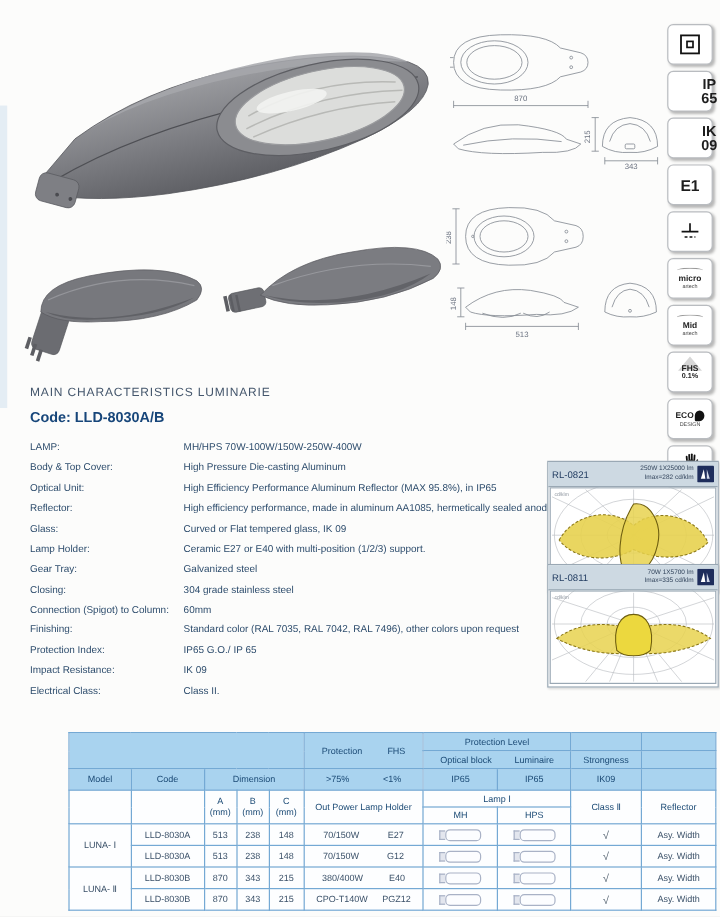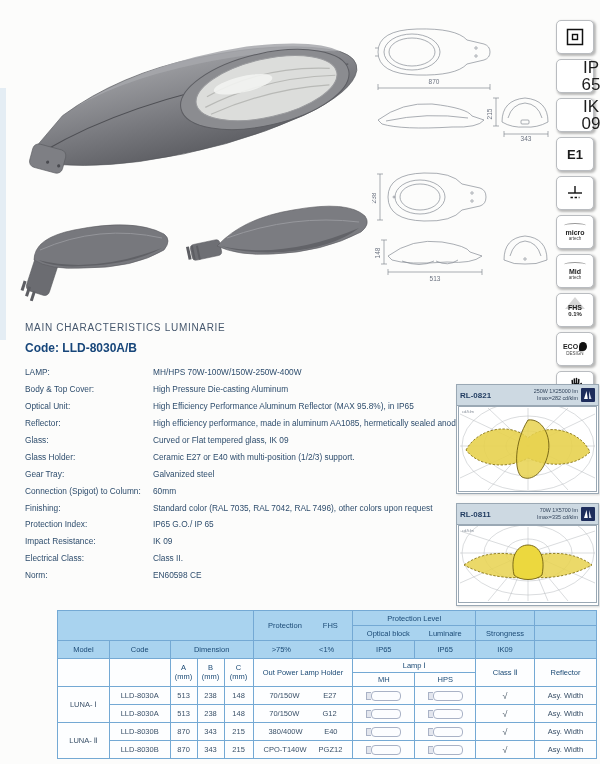--- a/index.html
+++ b/index.html
@@ -16,41 +16,41 @@
   .spec-row{display:flex;height:16.9px;align-items:center;}
   .spec-label{flex:0 0 128px;font-size:8.3px;color:#2e4d6d;}
   .spec-value{flex:1;font-size:8.3px;color:#2e4d6d;white-space:nowrap;}
 
   
   #badges{left:556px;top:20px;width:38px;}
   .badge{width:36px;height:32px;margin-bottom:5px;background:#fff;border:1px solid #b9bcc0;
          border-radius:5px;box-shadow:1.5px 1.5px 2.5px rgba(0,0,0,.28);
          display:flex;flex-direction:column;align-items:center;justify-content:center;
          color:#1d1d1d;line-height:1;}
-  .badge .b-big{font-size:17px;font-weight:normal;padding-left:32px;}
+  .badge .b-big{font-size:12px;font-weight:bold;padding-left:32px;}
   .badge .b-big2{font-size:13px;font-weight:bold;}
   .badge .b-small{font-size:7px;font-weight:bold;}
   .badge .b-tiny{font-size:4.5px;color:#444;margin-top:1px;}
   .swoosh{width:22px;height:4px;border-top:1.5px solid #9a9a9a;border-radius:50%;margin-bottom:1px;}
   .eco-row{display:flex;align-items:center;gap:1px;}
   .eco-dot{width:8px;height:9px;background:#111;border-radius:50% 50% 50% 10%;}
   .fhs-badge{position:relative;}
   .fhs-cone{position:absolute;top:3px;left:8px;width:0;height:0;border-left:10px solid transparent;
             border-right:10px solid transparent;border-bottom:12px solid #d7d7d7;}
   .fhs-badge .b-small,.fhs-badge .b-tiny2{position:relative;}
   .b-tiny2{font-size:6px;font-weight:bold;}
   .recycle{font-size:19px;color:#111;}
 
   
   .photo-panel{border:1px solid #9aa8b4;background:#fff;box-shadow:1px 1px 2px rgba(0,0,0,.15);}
   #panel-1{left:456px;top:384px;width:141px;height:108px;}
-  #panel-2{left:456px;top:503px;width:141px;height:101px;}
+  #panel-2{left:456px;top:470px;width:141px;height:101px;}
   .pp-head{height:20px;background:#cdd9e2;border-bottom:1px solid #9aa8b4;display:flex;
            align-items:center;padding:0 3px;gap:3px;}
-  .pp-code{font-size:8px;font-weight:bold;color:#1f3a5f;flex:0 0 44px;}
+  .pp-code{font-size:8px;font-weight:normal;color:#1f3a5f;flex:0 0 44px;}
   .pp-specs{flex:1;text-align:right;font-size:5.4px;color:#33455c;line-height:1.25;}
   .pp-body{width:100%;}
 
   
   #spec-table{left:57px;top:610px;width:540px;}
   table{border-collapse:collapse;table-layout:fixed;width:540px;}
   td{border:1px solid #74a9d4;text-align:center;vertical-align:middle;
      font-size:7.5px;padding:0;overflow:hidden;}
   .hb{background:#a9d3ef;color:#1b4a75;}
   .hw{background:#fdfeff;color:#1b4a75;}
@@ -248,50 +248,50 @@
       </div>
     <div class="spec-row">
         <span class="spec-label">Reflector:</span>
         <span class="spec-value">High efficiency performance, made in aluminum AA1085, hermetically sealed anodized</span>
       </div>
     <div class="spec-row">
         <span class="spec-label">Glass:</span>
         <span class="spec-value">Curved or Flat tempered glass, IK 09</span>
       </div>
     <div class="spec-row">
-        <span class="spec-label">Glass Holder:</span>
+        <span class="spec-label">Lamp Holder:</span>
         <span class="spec-value">Ceramic E27 or E40 with multi-position (1/2/3) support.</span>
       </div>
     <div class="spec-row">
         <span class="spec-label">Gear Tray:</span>
         <span class="spec-value">Galvanized steel</span>
       </div>
     <div class="spec-row">
+        <span class="spec-label">Closing:</span>
+        <span class="spec-value">304 grade stainless steel</span>
+      </div>
+    <div class="spec-row">
         <span class="spec-label">Connection (Spigot) to Column:</span>
         <span class="spec-value">60mm</span>
       </div>
     <div class="spec-row">
         <span class="spec-label">Finishing:</span>
         <span class="spec-value">Standard color (RAL 7035, RAL 7042, RAL 7496),  other colors upon request</span>
       </div>
     <div class="spec-row">
         <span class="spec-label">Protection Index:</span>
         <span class="spec-value">IP65 G.O./ IP 65</span>
       </div>
     <div class="spec-row">
         <span class="spec-label">Impact Resistance:</span>
         <span class="spec-value">IK 09</span>
       </div>
     <div class="spec-row">
         <span class="spec-label">Electrical Class:</span>
         <span class="spec-value">Class II.</span>
-      </div>
-    <div class="spec-row">
-        <span class="spec-label">Norm:</span>
-        <span class="spec-value">EN60598 CE</span>
       </div>
   </div>
 
   <div id="panel-1" class="abs photo-panel">
     <div class="pp-head">
       <span class="pp-code">RL-0821</span>
       <span class="pp-specs">
         <span>250W 1X25000 lm</span><br>
         <span>Imax=282 cd/klm</span>
       </span>

